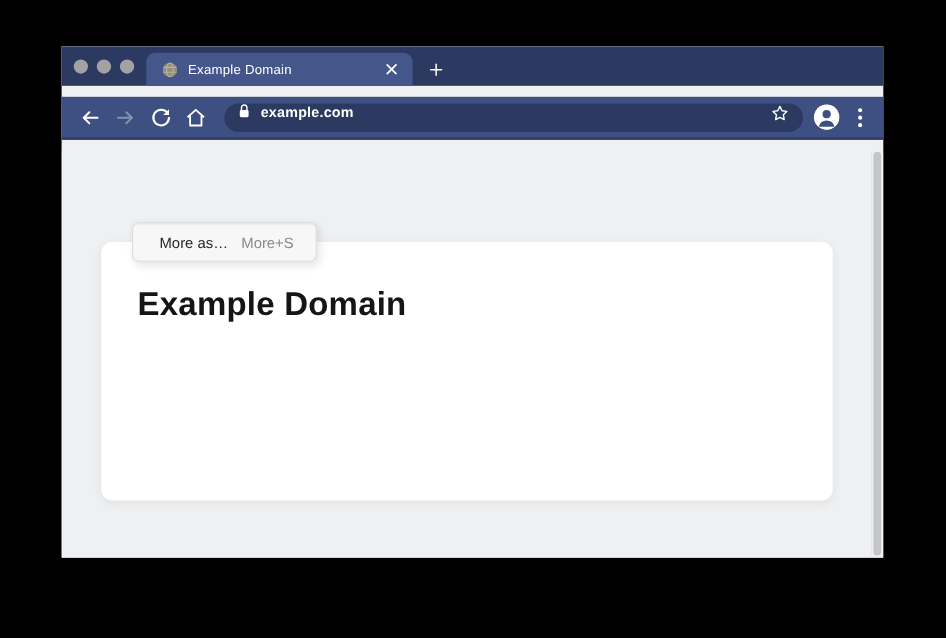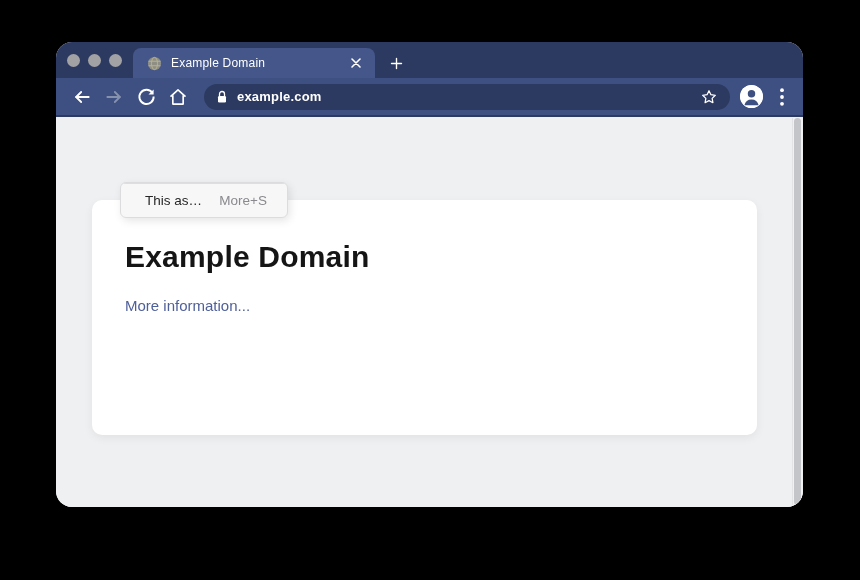--- a/index.html
+++ b/index.html
@@ -15,41 +15,41 @@
     --menu-border:#dcdcde;
     --menu-text:#262626;
     --menu-shortcut:#8a8a8e;
     --heading:#151515;
     --body-text:#2f2f2f;
   }
   *{margin:0;padding:0;box-sizing:border-box;}
   html,body{width:860px;height:580px;background:#000;overflow:hidden;
     font-family:"Liberation Sans","DejaVu Sans",sans-serif;}
   .window{position:absolute;left:56px;top:42px;width:747px;height:465px;
-    border-radius:16px;overflow:hidden;display:flex;flex-direction:column;background:var(--content);}
+    border-radius:0;overflow:hidden;display:flex;flex-direction:column;background:var(--content);gap:10px;}
   
   .titlebar{height:36px;background:var(--titlebar);position:relative;flex:0 0 auto;}
   .traffic{position:absolute;left:11px;top:12px;display:flex;gap:8px;}
   .traffic .dot{width:13px;height:13px;border-radius:50%;background:#a2a2a4;}
   .tab{position:absolute;left:77px;top:6px;width:242px;height:30px;background:var(--tabbar);
     border-radius:8px 8px 0 0;display:flex;align-items:center;padding:0 10px 0 14px;}
   .tab .favicon{width:15px;height:15px;flex:0 0 auto;}
   .tab .tab-title{color:#fff;font-size:12px;margin-left:9px;flex:1;white-space:nowrap;
     overflow:hidden;letter-spacing:.2px;}
   .tab .tab-close{width:18px;height:18px;display:flex;align-items:center;justify-content:center;
     border-radius:3px;cursor:pointer;flex:0 0 auto;}
   .newtab{position:absolute;left:325px;top:6px;width:30px;height:30px;display:flex;
     align-items:center;justify-content:center;cursor:pointer;}
   
   .toolbar{height:39px;background:var(--toolbar);border-bottom:2px solid var(--toolbar-border);
     display:flex;align-items:center;padding:0 10px 0 12px;flex:0 0 auto;}
   .nav-btn{width:28px;height:28px;display:flex;align-items:center;justify-content:center;
     margin-right:4px;cursor:pointer;flex:0 0 auto;}
   .addressbar{flex:1;height:26px;background:var(--pill);border-radius:13px;display:flex;
-    align-items:center;padding:0 12px;margin:0 10px 0 8px;min-width:0;}
+    align-items:flex-start;padding:0 12px;margin:0 10px 0 8px;min-width:0;}
   .addressbar .url{color:#fff;font-size:13px;font-weight:bold;margin-left:9px;
     letter-spacing:.2px;flex:1;white-space:nowrap;overflow:hidden;}
   .addressbar .star{width:18px;height:18px;flex:0 0 auto;cursor:pointer;}
   .avatar{width:23px;height:23px;border-radius:50%;background:#fff;display:flex;
     align-items:center;justify-content:center;overflow:hidden;cursor:pointer;flex:0 0 auto;}
   .dots{width:22px;height:28px;display:flex;align-items:center;justify-content:center;
     margin-left:8px;cursor:pointer;flex:0 0 auto;}
   
   .content{flex:1;position:relative;background:var(--content);overflow:hidden;}
   .scrollbar{position:absolute;right:1px;top:1px;bottom:2px;width:10px;background:#f1f1f2;
@@ -152,28 +152,27 @@
         <circle cx="2" cy="15.8" r="1.9" fill="#fff"></circle>
       </svg>
     </div>
   </div>
 
   <div class="content">
 
     <div class="context-menu">
       <div class="menu-divider"></div>
       <div class="menu-item">
-        <span class="label">This as…</span>
+        <span class="label">More as…</span>
         <span class="shortcut">More+S</span>
       </div>
     </div>
 
     <div class="card">
       <h1>Example Domain</h1>
-      <a>More information...</a>
     </div>
 
     <div class="scrollbar">
       <div class="scroll-thumb"></div>
     </div>
   </div>
 
 </div>
 
 </body></html>

